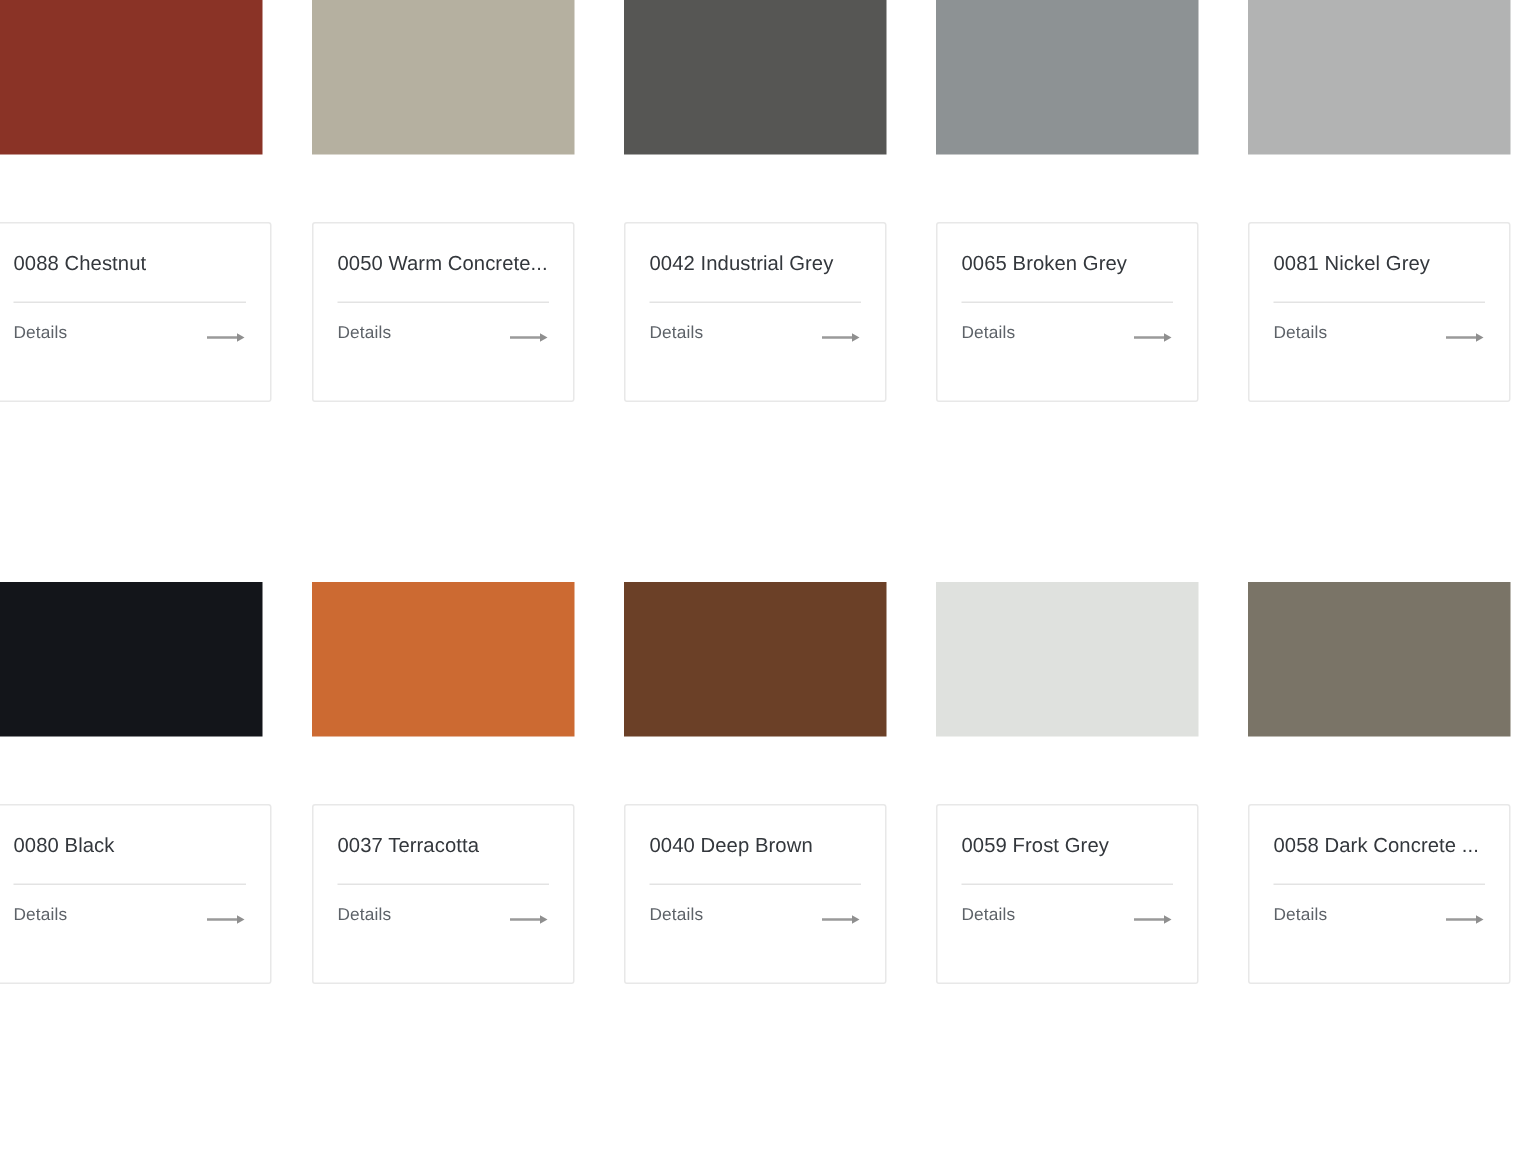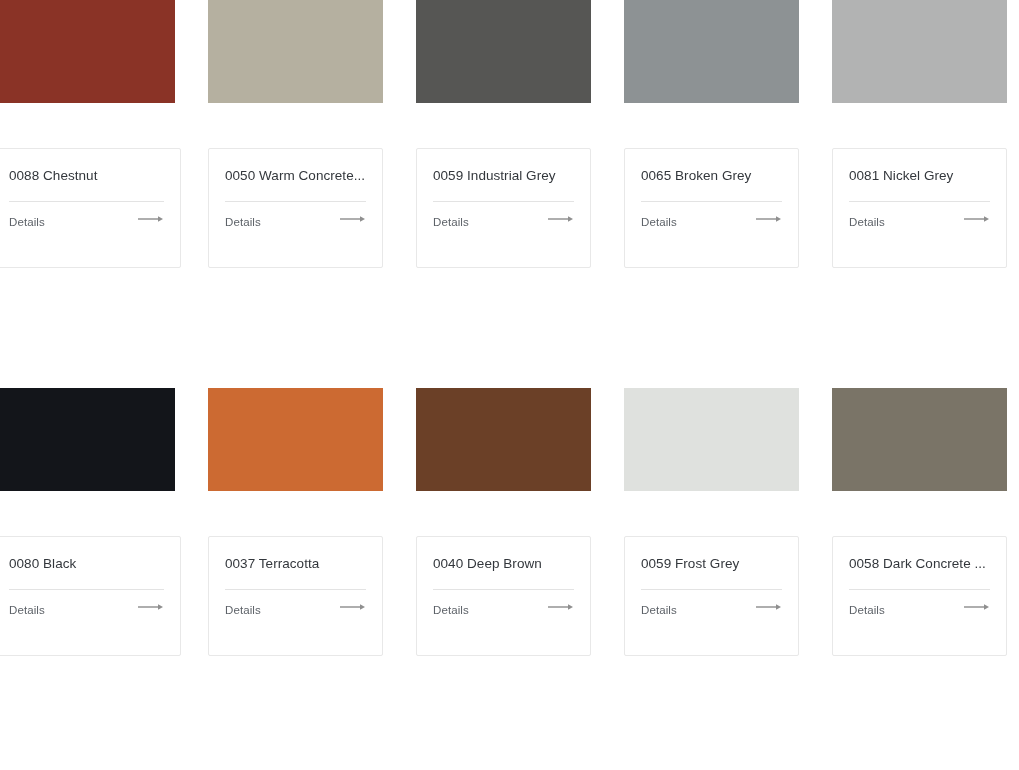--- a/index.html
+++ b/index.html
@@ -75,21 +75,21 @@
 
   .card-divider {
     height: 1px;
     background: #e3e3e3;
     margin: 16px 0 0 0;
     width: 100%;
   }
 
   .card-footer {
     display: flex;
-    align-items: flex-start;
+    align-items: flex-end;
     justify-content: space-between;
     margin-top: 13px;
   }
 
   .details-label {
     font-size: 11.5px;
     color: #5d6268;
     line-height: 14px;
     letter-spacing: 0.1px;
   }
@@ -139,21 +139,21 @@
               <svg class="arrow-icon" viewBox="0 0 26 8" xmlns="http://www.w3.org/2000/svg">
                 <line x1="0" y1="4" x2="22" y2="4" stroke="#9a9a9a" stroke-width="1.6"></line>
                 <path d="M20 1.2 L25 4 L20 6.8 Z" fill="#8f8f8f"></path>
               </svg>
             </div>
           </div>
         </div>
         <div class="product-card">
           <div class="swatch" style="background: rgb(86, 86, 84);"></div>
           <div class="card-body">
-            <div class="card-title">0059 Industrial Grey</div>
+            <div class="card-title">0042 Industrial Grey</div>
             <div class="card-divider"></div>
             <div class="card-footer">
               <span class="details-label">Details</span>
               <svg class="arrow-icon" viewBox="0 0 26 8" xmlns="http://www.w3.org/2000/svg">
                 <line x1="0" y1="4" x2="22" y2="4" stroke="#9a9a9a" stroke-width="1.6"></line>
                 <path d="M20 1.2 L25 4 L20 6.8 Z" fill="#8f8f8f"></path>
               </svg>
             </div>
           </div>
         </div>

